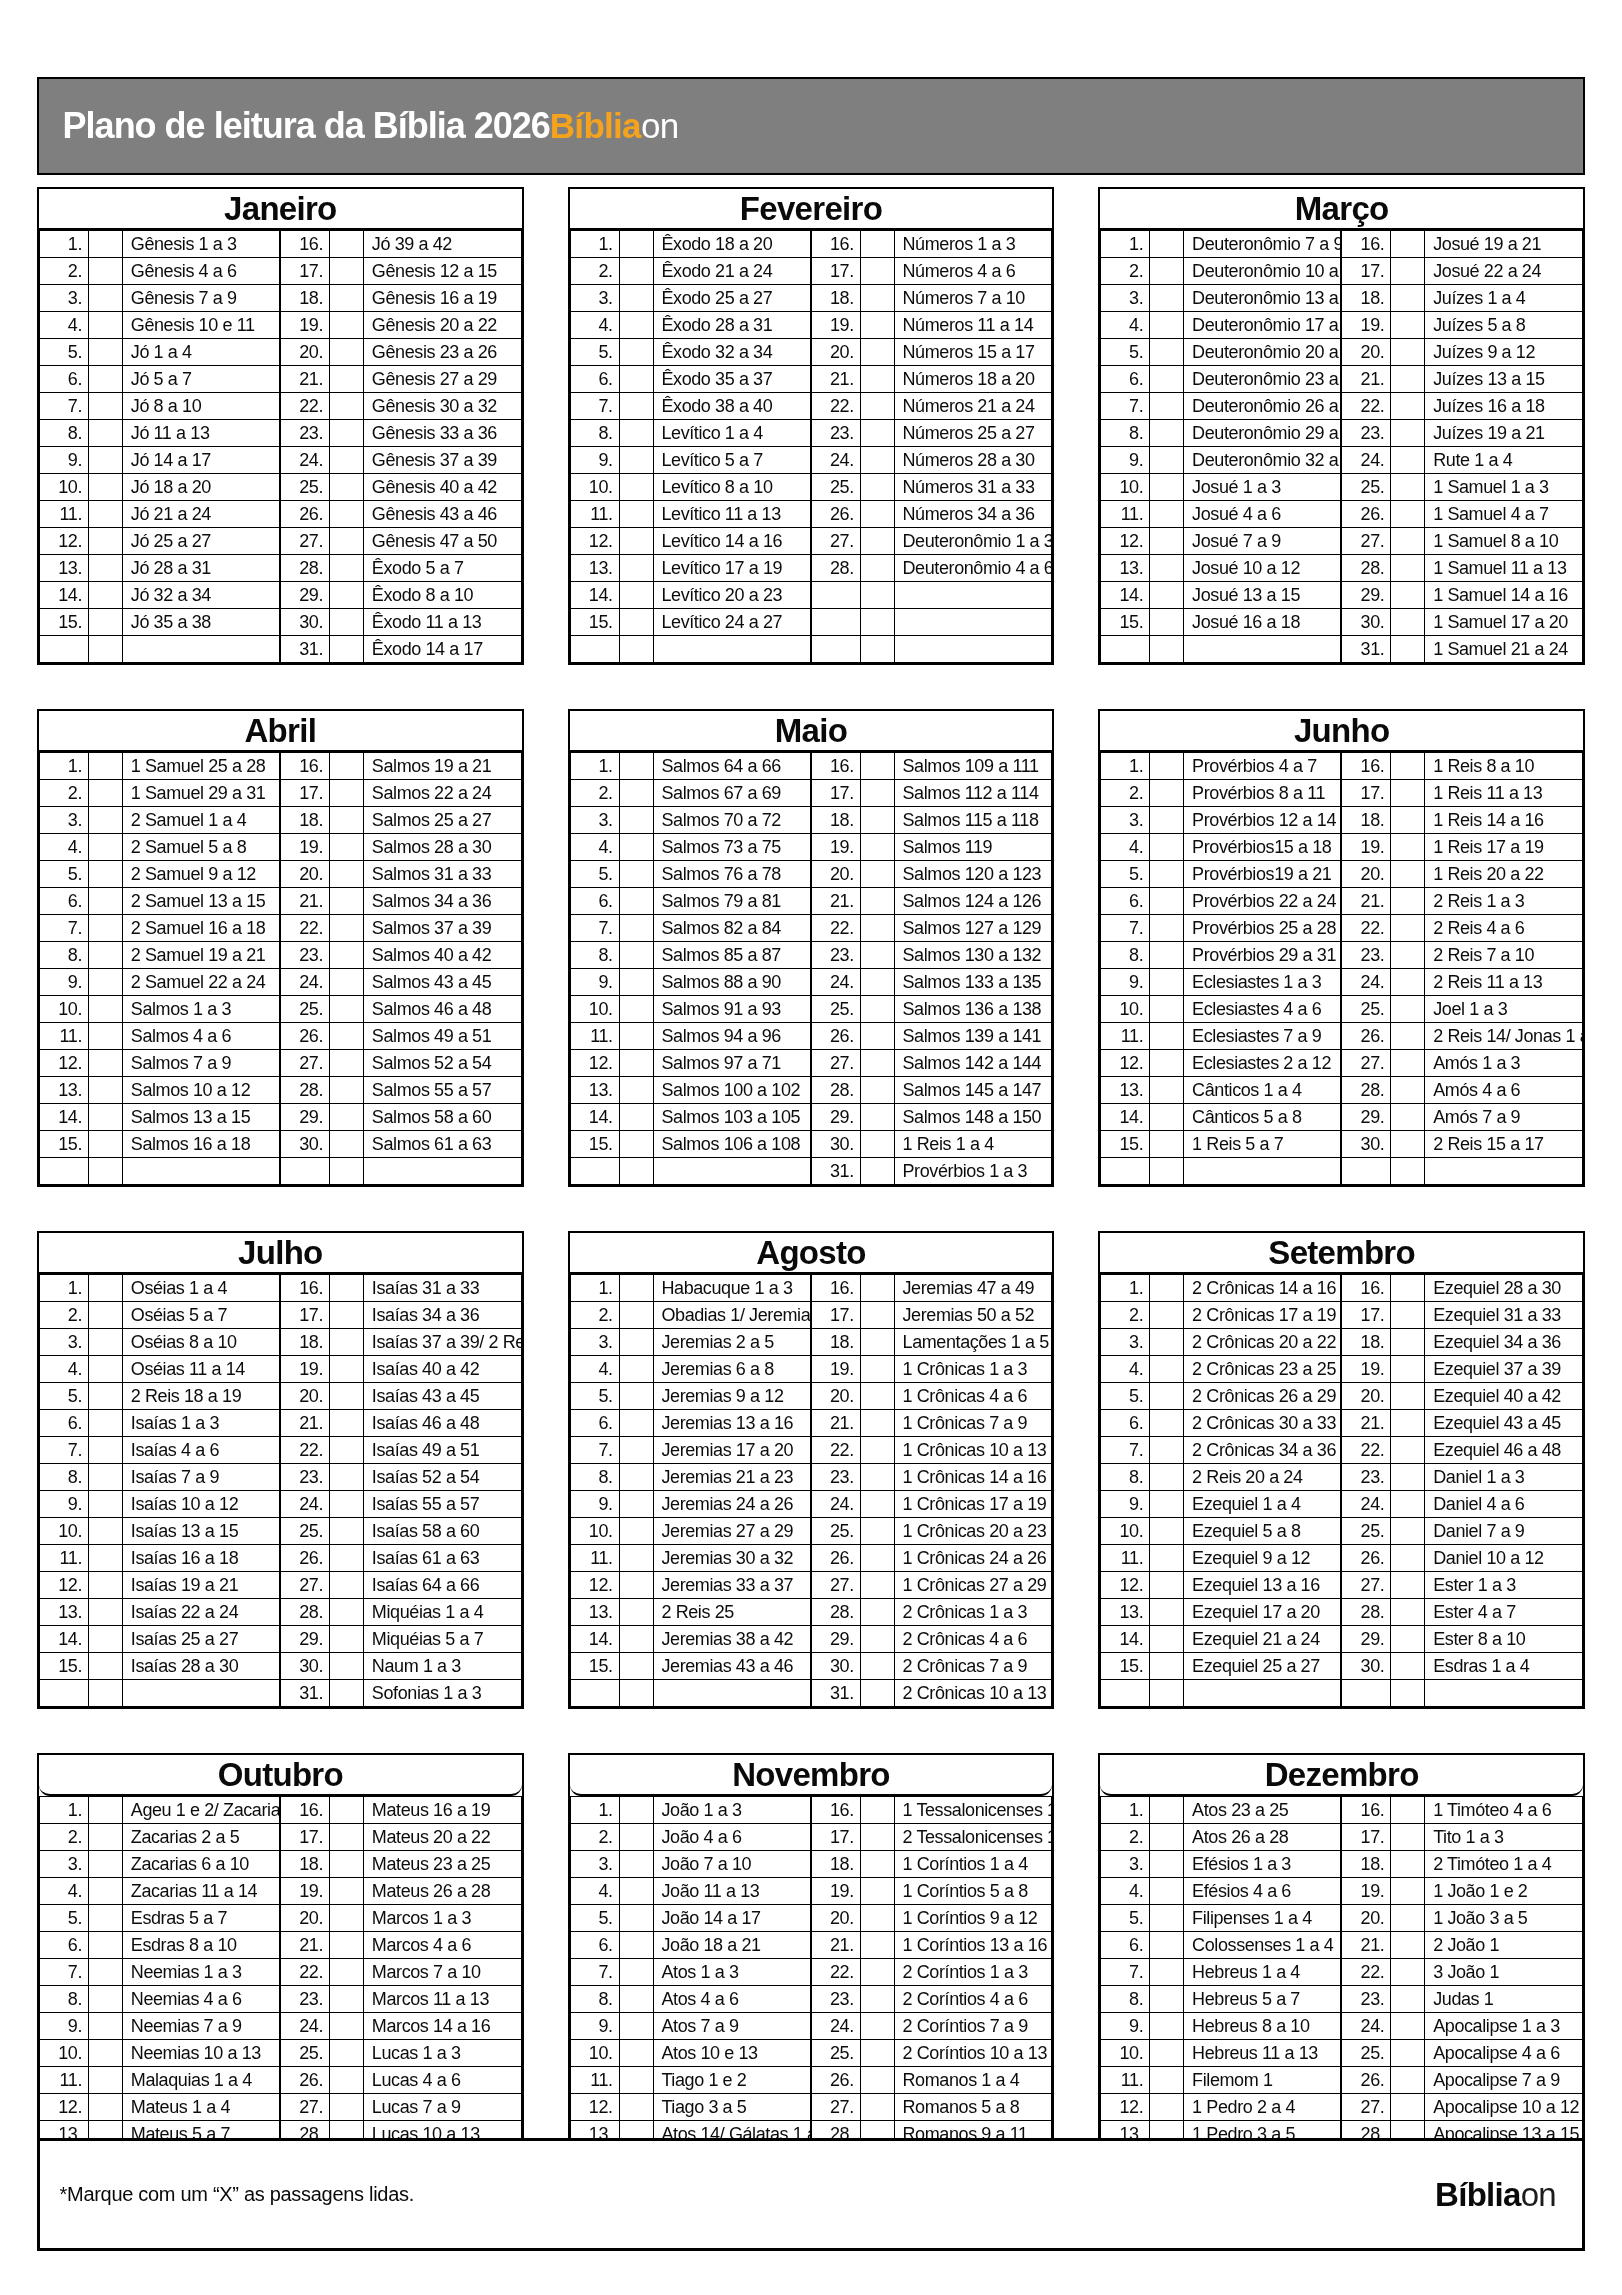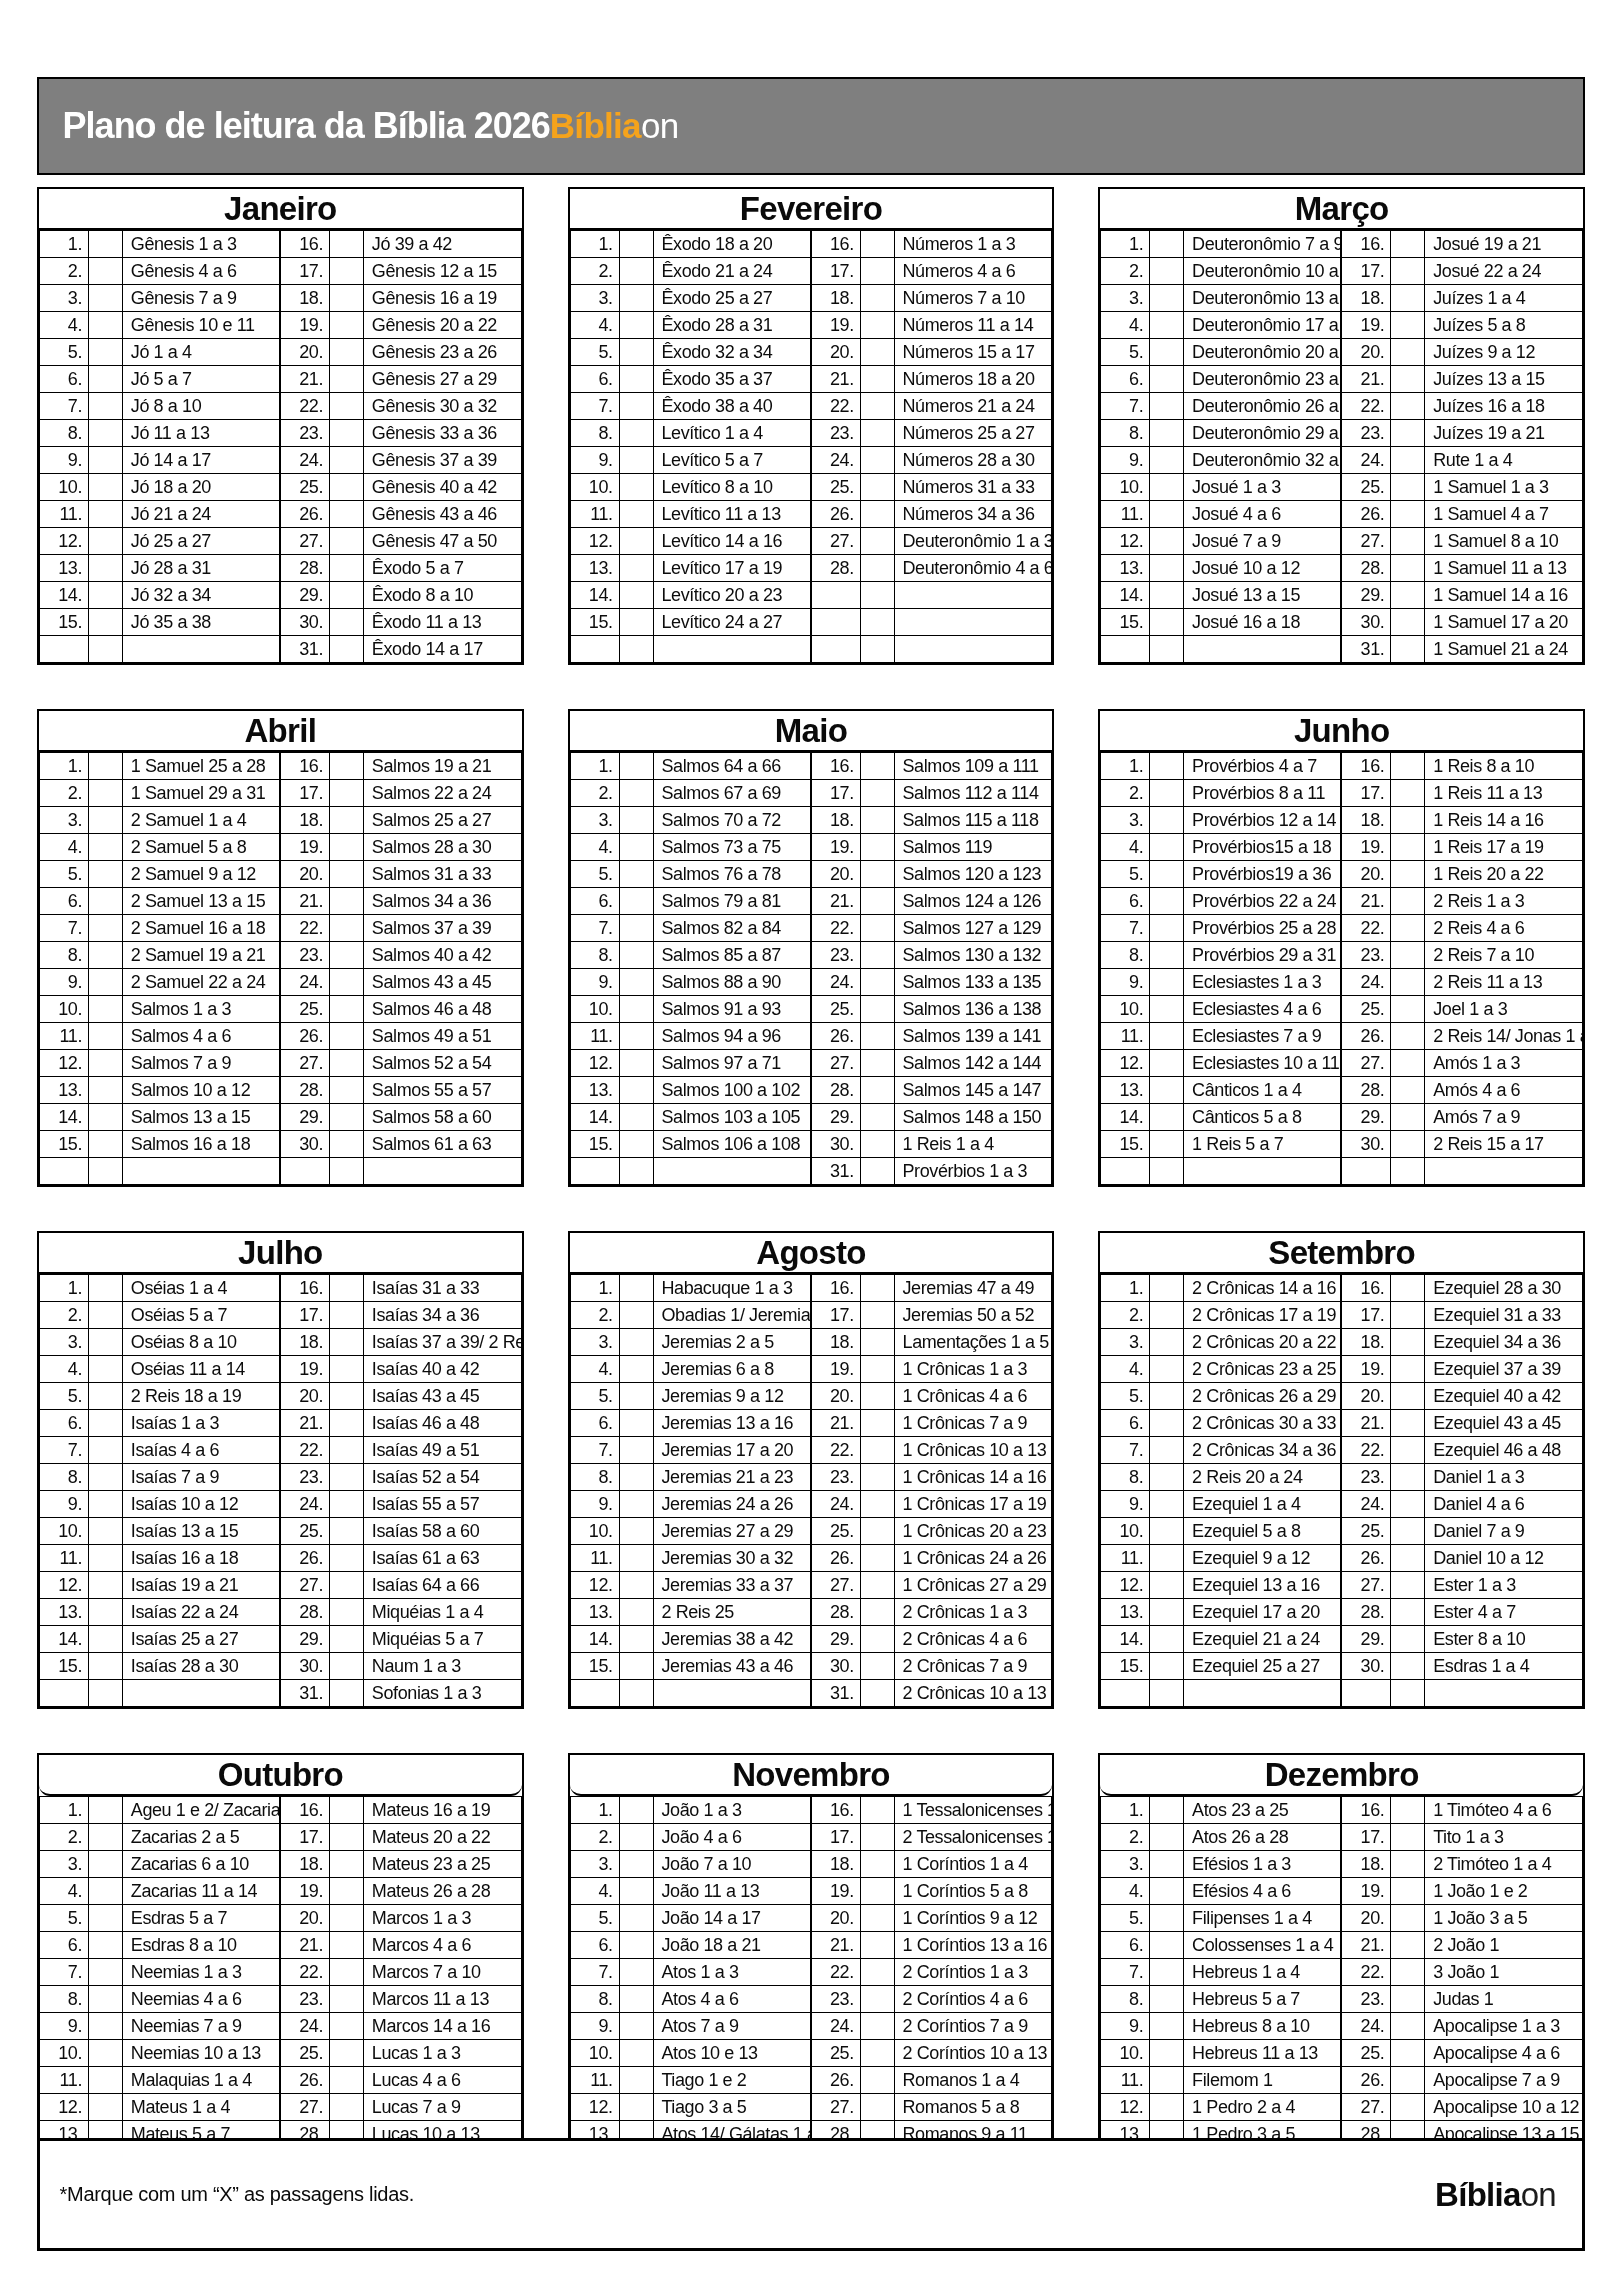--- a/index.html
+++ b/index.html
@@ -802,21 +802,21 @@
               <td class="day">4.</td>
               <td class="chk"></td>
               <td class="read">Provérbios15 a 18</td>
               <td class="day half">19.</td>
               <td class="chk"></td>
               <td class="read">1 Reis 17 a 19</td>
             </tr>
             <tr>
               <td class="day">5.</td>
               <td class="chk"></td>
-              <td class="read">Provérbios19 a 36</td>
+              <td class="read">Provérbios19 a 21</td>
               <td class="day half">20.</td>
               <td class="chk"></td>
               <td class="read">1 Reis 20 a 22</td>
             </tr>
             <tr>
               <td class="day">6.</td>
               <td class="chk"></td>
               <td class="read">Provérbios 22 a 24</td>
               <td class="day half">21.</td>
               <td class="chk"></td>
@@ -858,21 +858,21 @@
               <td class="day">11.</td>
               <td class="chk"></td>
               <td class="read">Eclesiastes 7 a 9</td>
               <td class="day half">26.</td>
               <td class="chk"></td>
               <td class="read">2 Reis 14/ Jonas 1 a 4</td>
             </tr>
             <tr>
               <td class="day">12.</td>
               <td class="chk"></td>
-              <td class="read">Eclesiastes 10 a 11</td>
+              <td class="read">Eclesiastes 2 a 12</td>
               <td class="day half">27.</td>
               <td class="chk"></td>
               <td class="read">Amós 1 a 3</td>
             </tr>
             <tr>
               <td class="day">13.</td>
               <td class="chk"></td>
               <td class="read">Cânticos 1 a 4</td>
               <td class="day half">28.</td>
               <td class="chk"></td>

